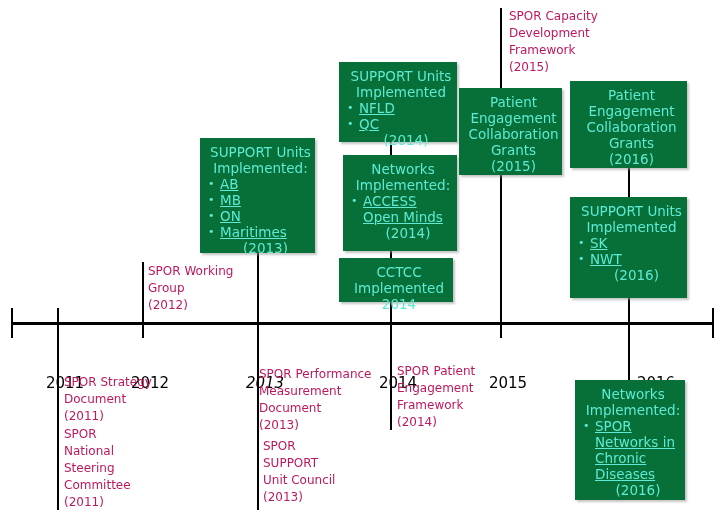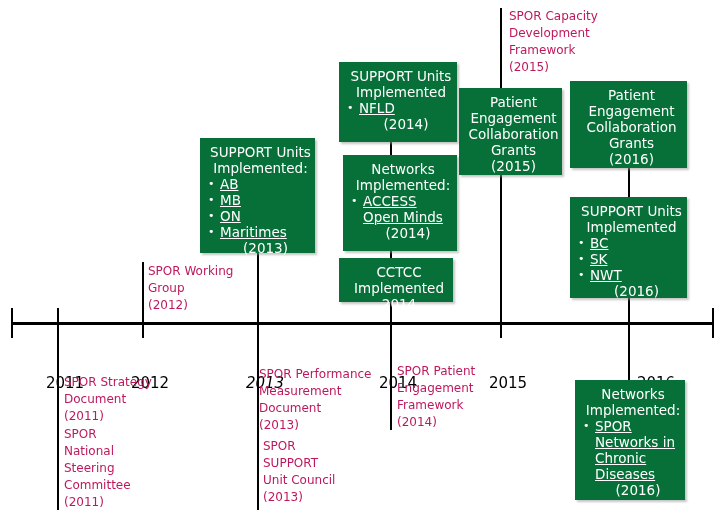--- a/index.html
+++ b/index.html
@@ -42,21 +42,21 @@
 
   .connector{
     position:absolute;
     width:2px;
     background:#000000;
   }
 
   .gbox{
     position:absolute;
     background:#077038;
-    color:#ffffff;
+    color:#5eead4;
     font-size:13.5px;
     line-height:16px;
     box-sizing:border-box;
     padding:6px 0 6px 6px;
     text-align:center;
     box-shadow:2px 2px 2px rgba(150,150,150,0.55);
   }
   .gbox .hdr{display:block;text-align:center;white-space:nowrap;}
   .gbox ul{
     list-style:none;
@@ -171,20 +171,21 @@
       <li>Maritimes</li>
     </ul>
     <span class="yr ind">(2013)</span>
   </div>
 
   <div class="gbox" style="left:339px;top:62px;width:118px;height:80px;">
     <span class="hdr">SUPPORT Units</span>
     <span class="hdr">Implemented</span>
     <ul>
       <li>NFLD</li>
+      <li>QC</li>
     </ul>
     <span class="yr ind">(2014)</span>
   </div>
 
   <div class="gbox" style="left:343px;top:155px;width:114px;height:96px;">
     <span class="hdr">Networks</span>
     <span class="hdr">Implemented:</span>
     <ul>
       <li>
         <span>ACCESS</span>
@@ -213,21 +214,20 @@
     <span class="hdr">Engagement</span>
     <span class="hdr">Collaboration</span>
     <span class="hdr">Grants</span>
     <span class="yr">(2016)</span>
   </div>
 
   <div class="gbox" style="left:570px;top:197px;width:117px;height:101px;">
     <span class="hdr">SUPPORT Units</span>
     <span class="hdr">Implemented</span>
     <ul>
-      <li>BC</li>
       <li>SK</li>
       <li>NWT</li>
     </ul>
     <span class="yr ind">(2016)</span>
   </div>
 
   <div class="gbox" style="left:575px;top:380px;width:110px;height:120px;">
     <span class="hdr">Networks</span>
     <span class="hdr">Implemented:</span>
     <ul>

